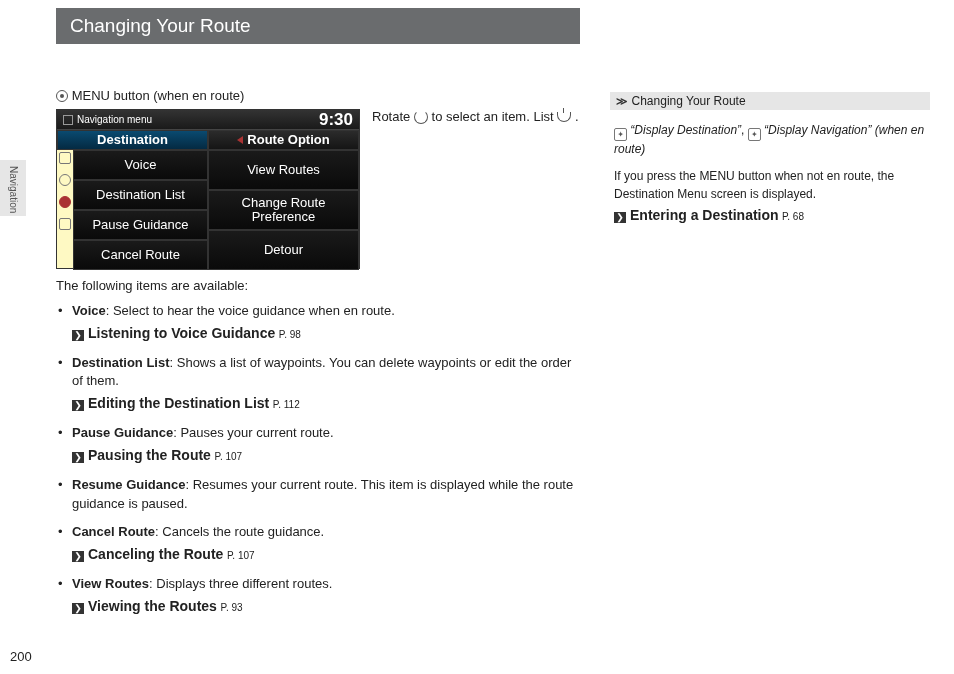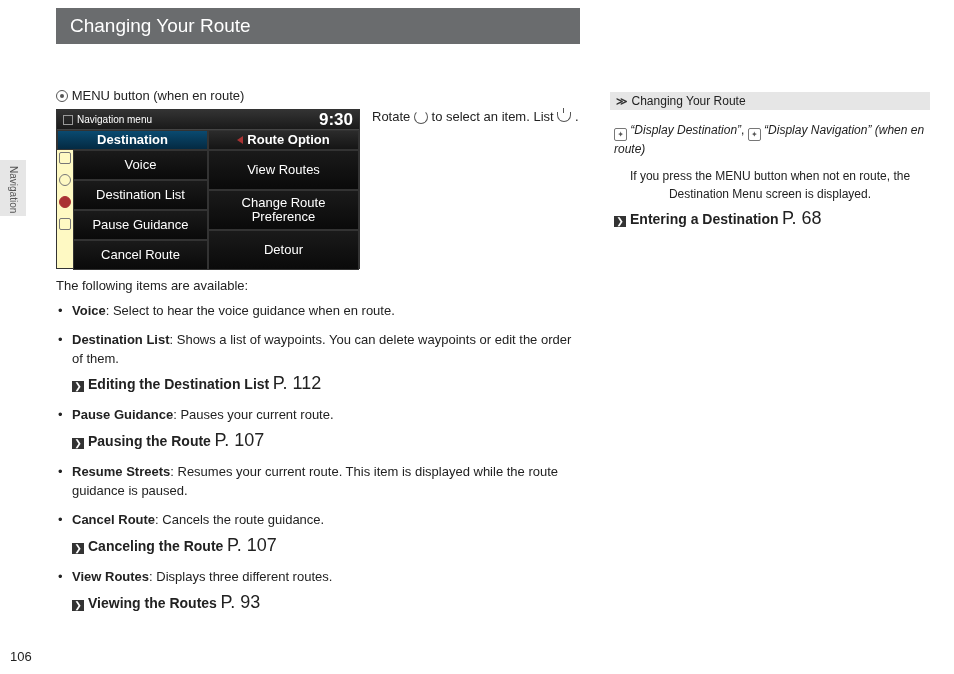--- a/index.html
+++ b/index.html
@@ -129,21 +129,21 @@
   ul.items > li::before { content: '•'; position: absolute; left: 2px; top: 0; }
   .item-name { font-weight: bold; }
   .xref { margin-top: 2px; }
   .xref-icon {
     display: inline-block; width: 12px; height: 11px;
     background: #333; color:#fff;
     font-size: 9px; text-align: center; line-height: 11px;
     margin-right: 4px; vertical-align: 0px;
   }
   .xref-title { font-weight: bold; font-size: 14px; }
-  .xref-page { font-size: 18px; }
+  .xref-page { font-size: 10px; }
   .right-col {
     position: absolute;
     left: 610px; top: 92px;
     width: 320px;
     font-size: 12px;
   }
   .rc-header {
     background: #e6e6e6;
     padding: 2px 6px;
     display: flex; align-items: center; gap: 4px;
@@ -238,31 +238,32 @@
       <span class="icon-press"></span>
       <span>.</span>
     </div>
   </div>
 
   <p class="body-text">The following items are available:</p>
 
   <ul class="items">
     <li>
       <span class="item-name">Voice</span><span>: Select to hear the voice guidance when en route.</span>
+      <div class="xref"><span class="xref-icon">❯</span><span class="xref-title">Listening to Voice Guidance</span> <span class="xref-page">P. 98</span></div>
     </li>
     <li>
       <span class="item-name">Destination List</span><span>: Shows a list of waypoints. You can delete waypoints or edit the order of them.</span>
       <div class="xref"><span class="xref-icon">❯</span><span class="xref-title">Editing the Destination List</span> <span class="xref-page">P. 112</span></div>
     </li>
     <li>
       <span class="item-name">Pause Guidance</span><span>: Pauses your current route.</span>
       <div class="xref"><span class="xref-icon">❯</span><span class="xref-title">Pausing the Route</span> <span class="xref-page">P. 107</span></div>
     </li>
     <li>
-      <span class="item-name">Resume Streets</span><span>: Resumes your current route. This item is displayed while the route guidance is paused.</span>
+      <span class="item-name">Resume Guidance</span><span>: Resumes your current route. This item is displayed while the route guidance is paused.</span>
     </li>
     <li>
       <span class="item-name">Cancel Route</span><span>: Cancels the route guidance.</span>
       <div class="xref"><span class="xref-icon">❯</span><span class="xref-title">Canceling the Route</span> <span class="xref-page">P. 107</span></div>
     </li>
     <li>
       <span class="item-name">View Routes</span><span>: Displays three different routes.</span>
       <div class="xref"><span class="xref-icon">❯</span><span class="xref-title">Viewing the Routes</span> <span class="xref-page">P. 93</span></div>
     </li>
   </ul>
@@ -273,21 +274,21 @@
     <span class="double-chevron">≫</span>
     <span>Changing Your Route</span>
   </div>
   <div class="rc-body">
     <p>
       <span class="icon-voice">✦</span>
       <i>“Display Destination”</i><span>, </span>
       <span class="icon-voice">✦</span>
       <i>“Display Navigation”</i><i> (when en route)</i>
     </p>
-    <p style="margin-top:10px;text-align:center;">If you press the MENU button when not en route, the Destination Menu screen is displayed.</p>
+    <p style="margin-top:10px;">If you press the MENU button when not en route, the Destination Menu screen is displayed.</p>
     <div class="xref">
       <span class="xref-icon">❯</span><span class="xref-title">Entering a Destination</span>
       <span class="xref-page">P. 68</span>
     </div>
   </div>
 </div>
 
-<div class="page-num">106</div>
+<div class="page-num">200</div>
 
 </body></html>

